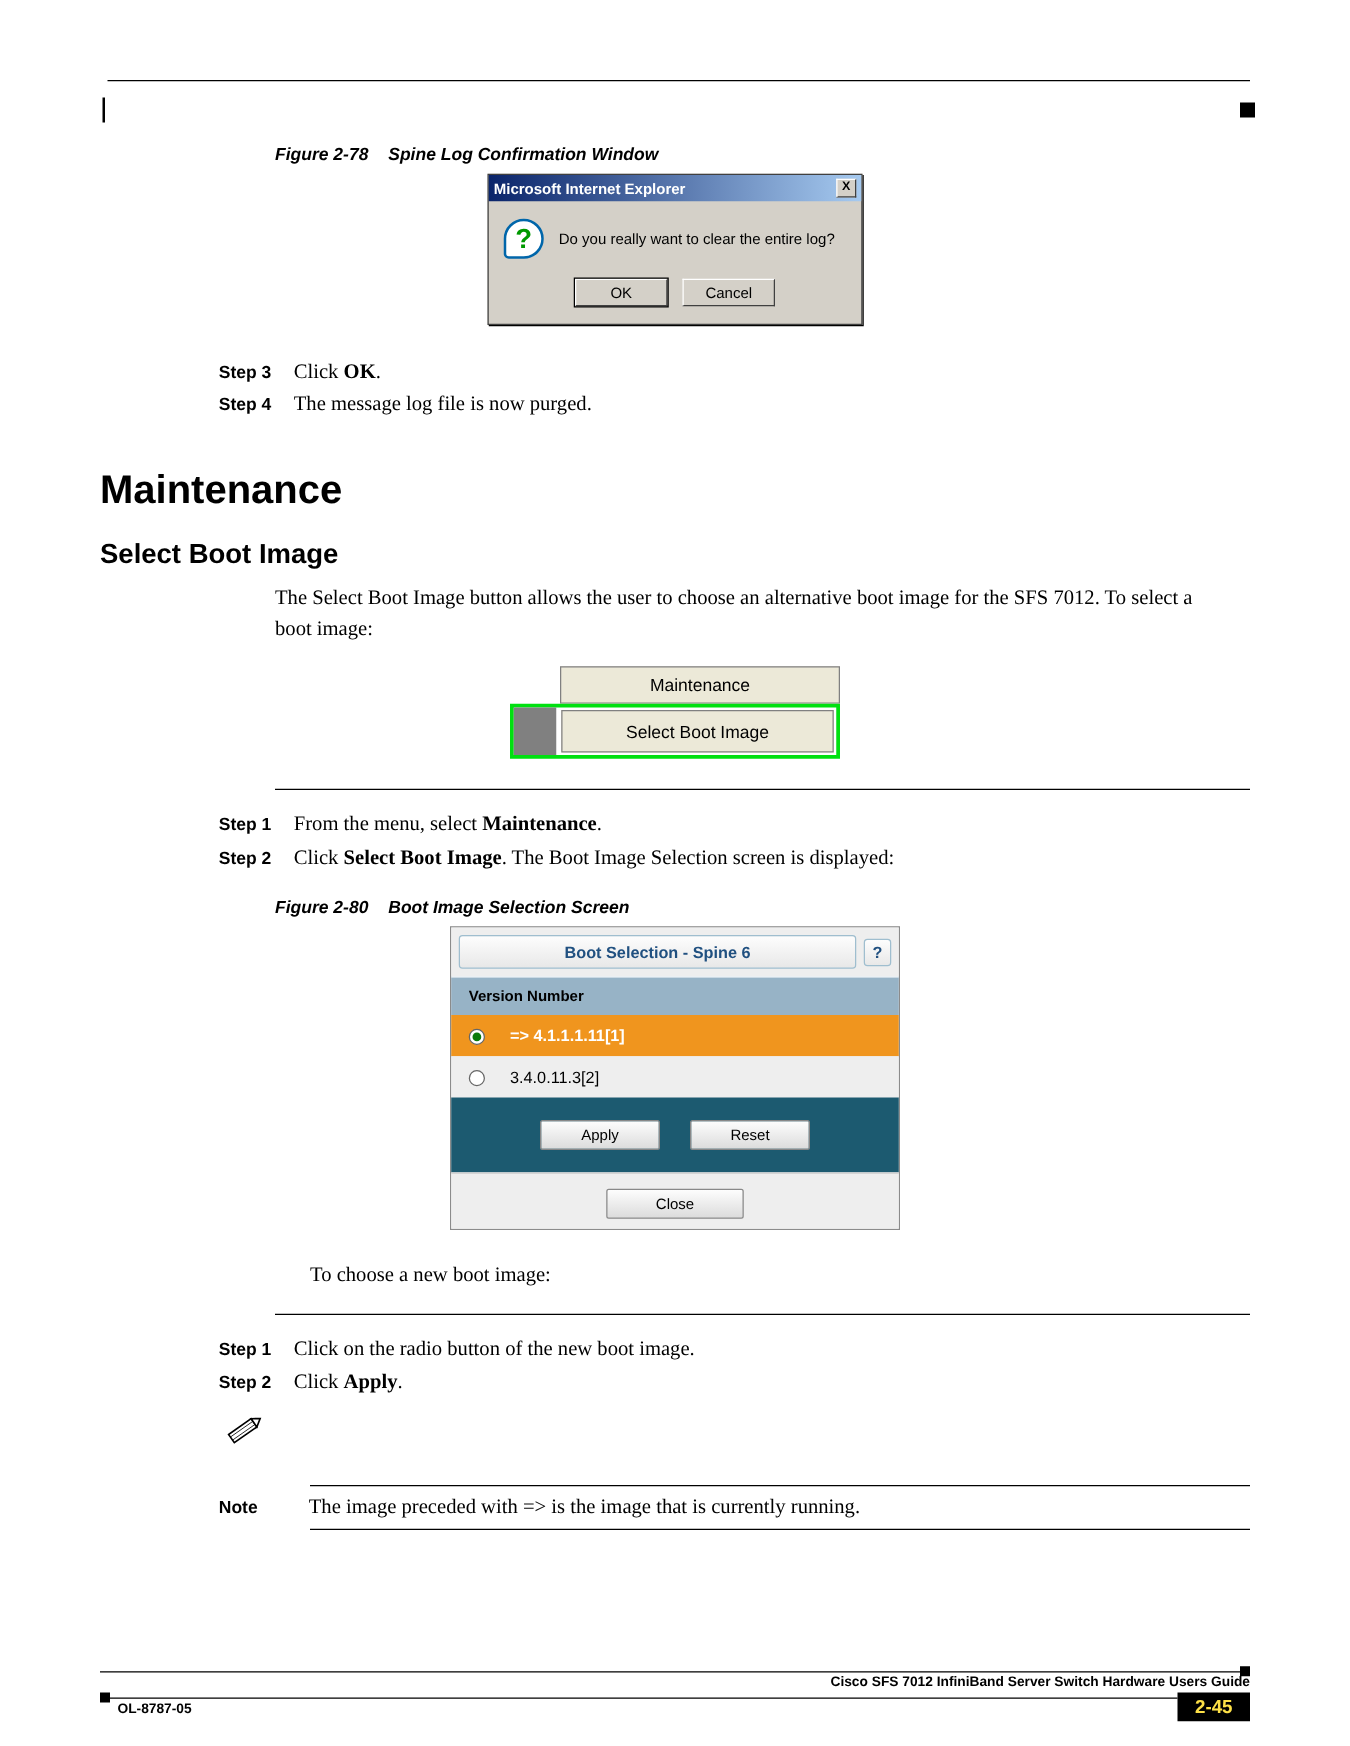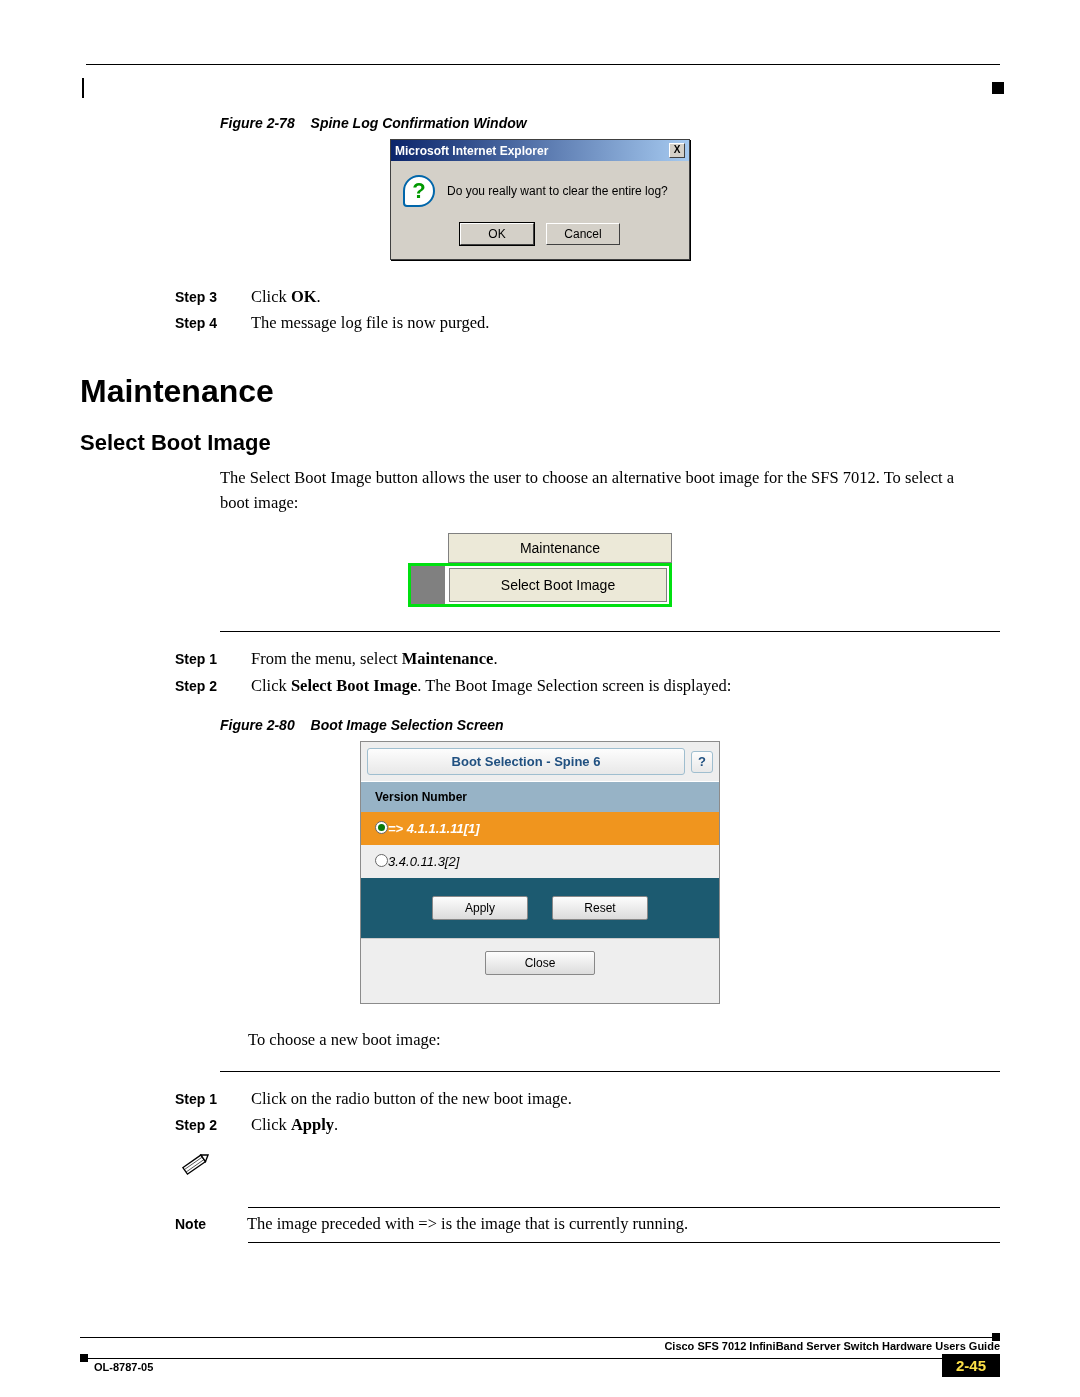--- a/index.html
+++ b/index.html
@@ -117,21 +117,21 @@
     border-top-color: #fff; border-left-color: #fff;
     background: #d4d0c8;
     font-family: Tahoma, Arial, sans-serif;
     font-size: 12px;
   }
   .ok-btn { outline: 1px solid #000; }
   
   .step-block { margin-left: 95px; margin-bottom: 8px; }
   .step-row {
     display: flex;
-    gap: 24px;
+    gap: 8px;
     font-size: 16.5px;
     line-height: 1.6;
   }
   .step-label {
     font-family: Arial, Helvetica, sans-serif;
     font-weight: bold;
     font-size: 14px;
     width: 52px;
     flex-shrink: 0;
     padding-top: 2px;
@@ -235,23 +235,22 @@
     background: #97b3c6;
     padding: 8px 14px;
     font-weight: bold;
     font-size: 12px;
     border-top: 1px solid #fff;
   }
   .boot-opt {
     padding: 9px 14px;
     font-size: 13px;
     display: flex;
-    align-items: flex-start;
-    gap: 0;
-    font-style: italic;
+    align-items: flex-end;
+    gap: 20px;
   }
   .boot-opt.sel {
     background: #f0951e;
     color: #fff;
     font-weight: bold;
   }
   .boot-opt.unsel {
     background: #eeeeee;
     color: #000;
   }
@@ -271,21 +270,21 @@
   }
   .boot-teal {
     background: #1c5a70;
     padding: 18px 0;
     display: flex;
     justify-content: center;
     gap: 24px;
   }
   .boot-foot {
     background: #eeeeee;
-    padding: 12px 0 28px 0;
+    padding: 12px 0 8px 0;
     display: flex;
     justify-content: center;
     border-top: 1px solid #ccc;
   }
   .grey-btn {
     min-width: 96px;
     padding: 4px 18px;
     border: 1px solid #888;
     background: linear-gradient(#fdfdfd,#dcdcdc);
     font-size: 12px;

